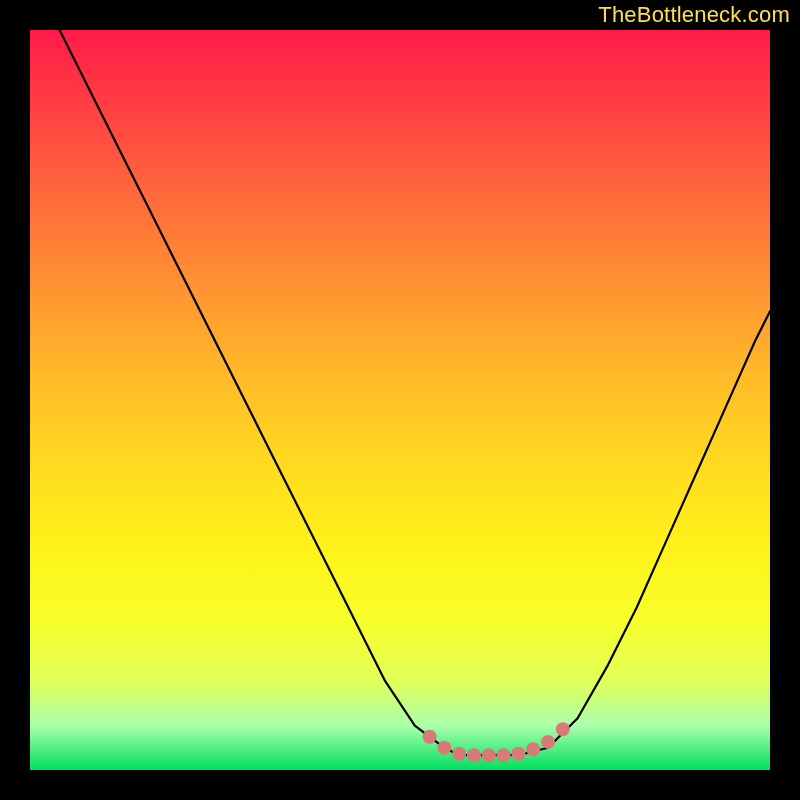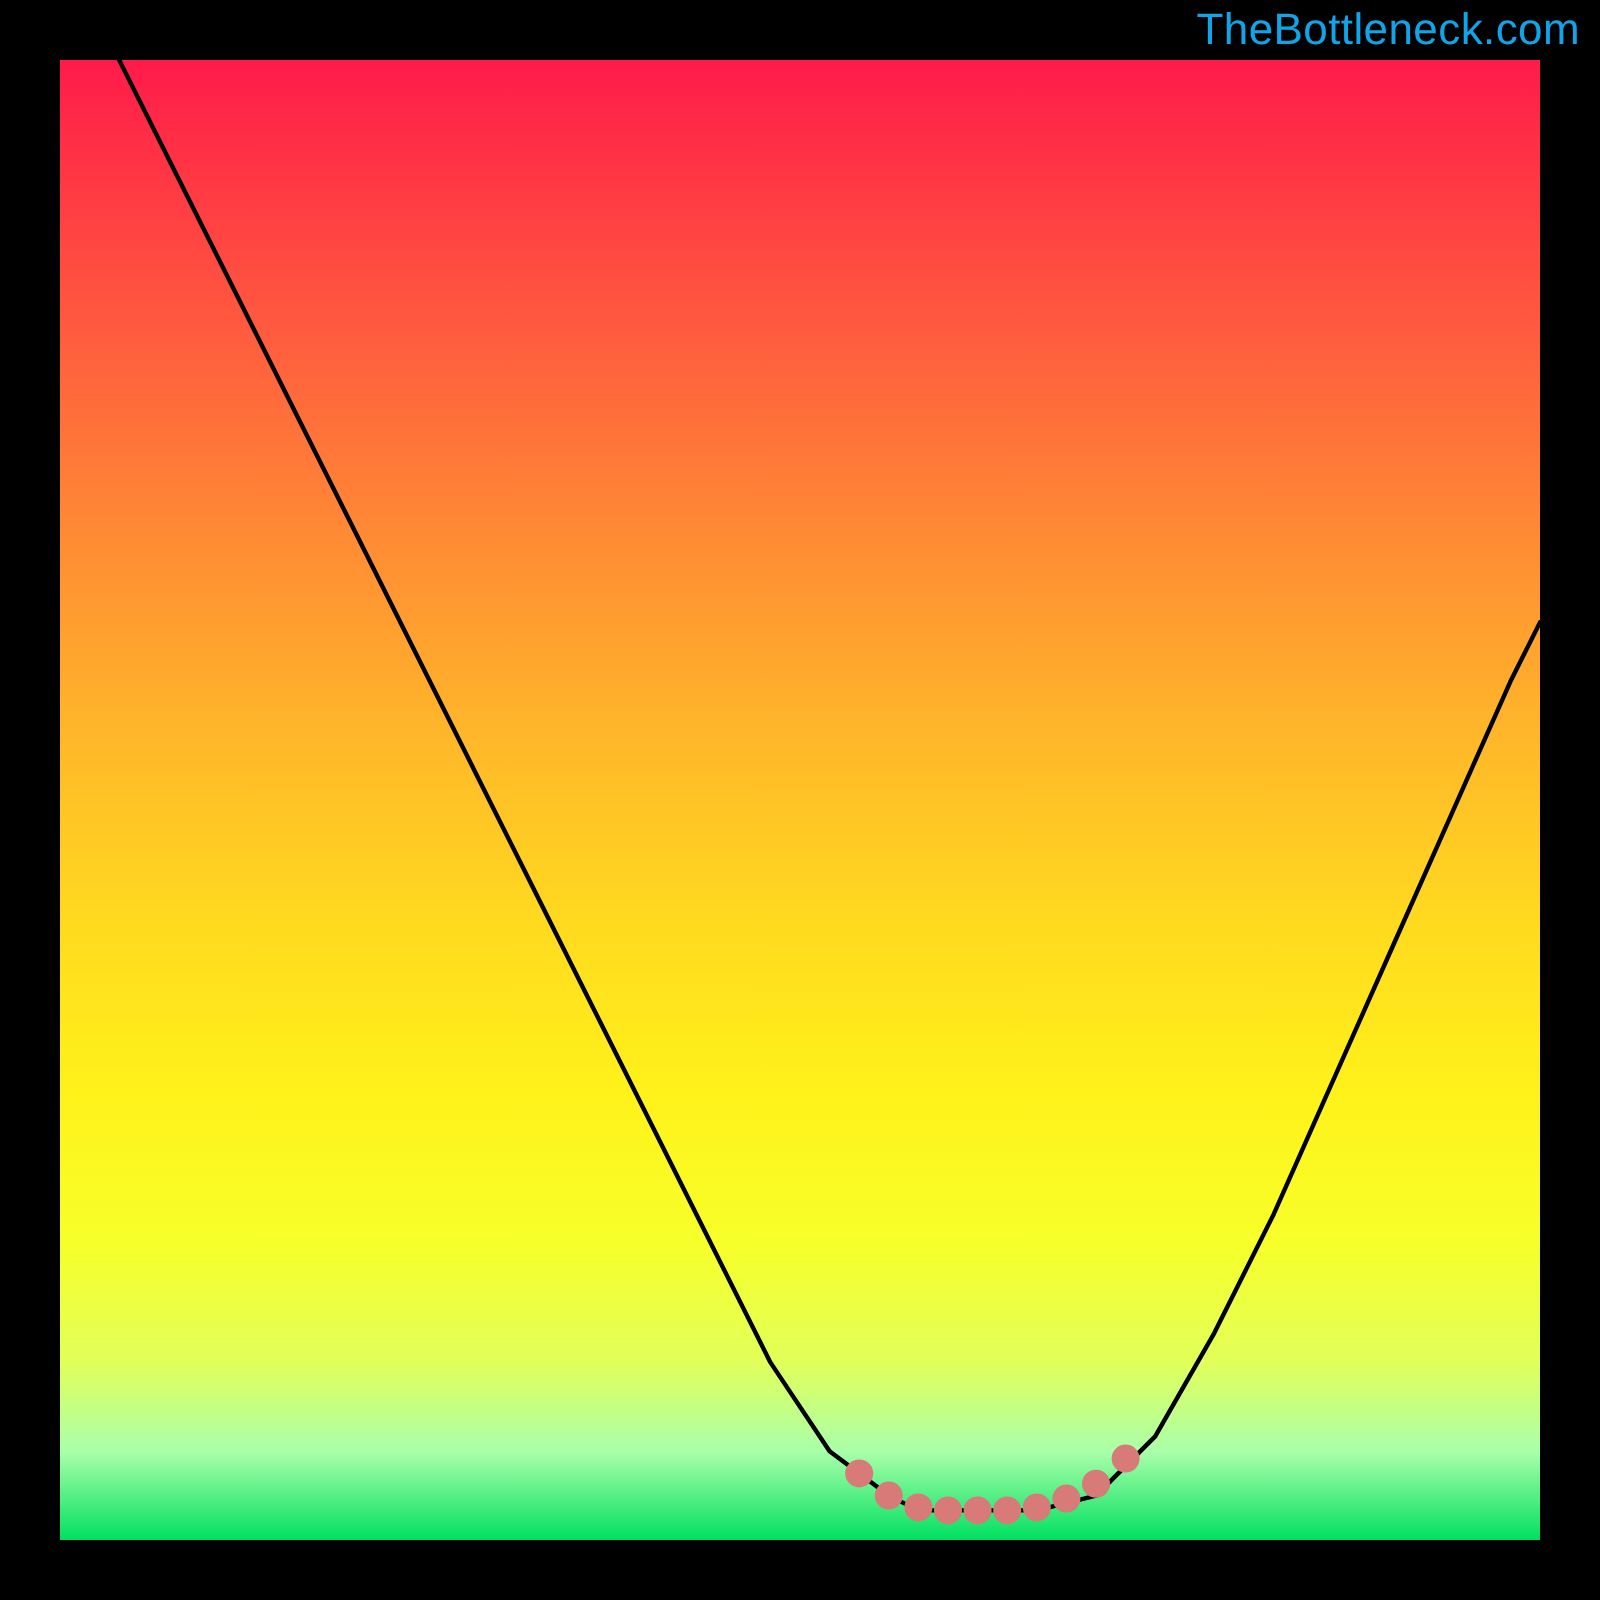--- a/index.html
+++ b/index.html
@@ -52,21 +52,21 @@
     top: 0;
     width: 100%;
     height: 100%;
   }
   .watermark {
     position: absolute;
     top: 2px;
     right: 10px;
     font-size: 22px;
     font-weight: 500;
-    color: #0ea5e9;
+    color: #fde047;
     letter-spacing: 0.2px;
   }
 </style>
 </head>
 <body>
 
 <div class="frame">
 
   <div class="plot-area">
     <div class="gradient-bg"></div>

